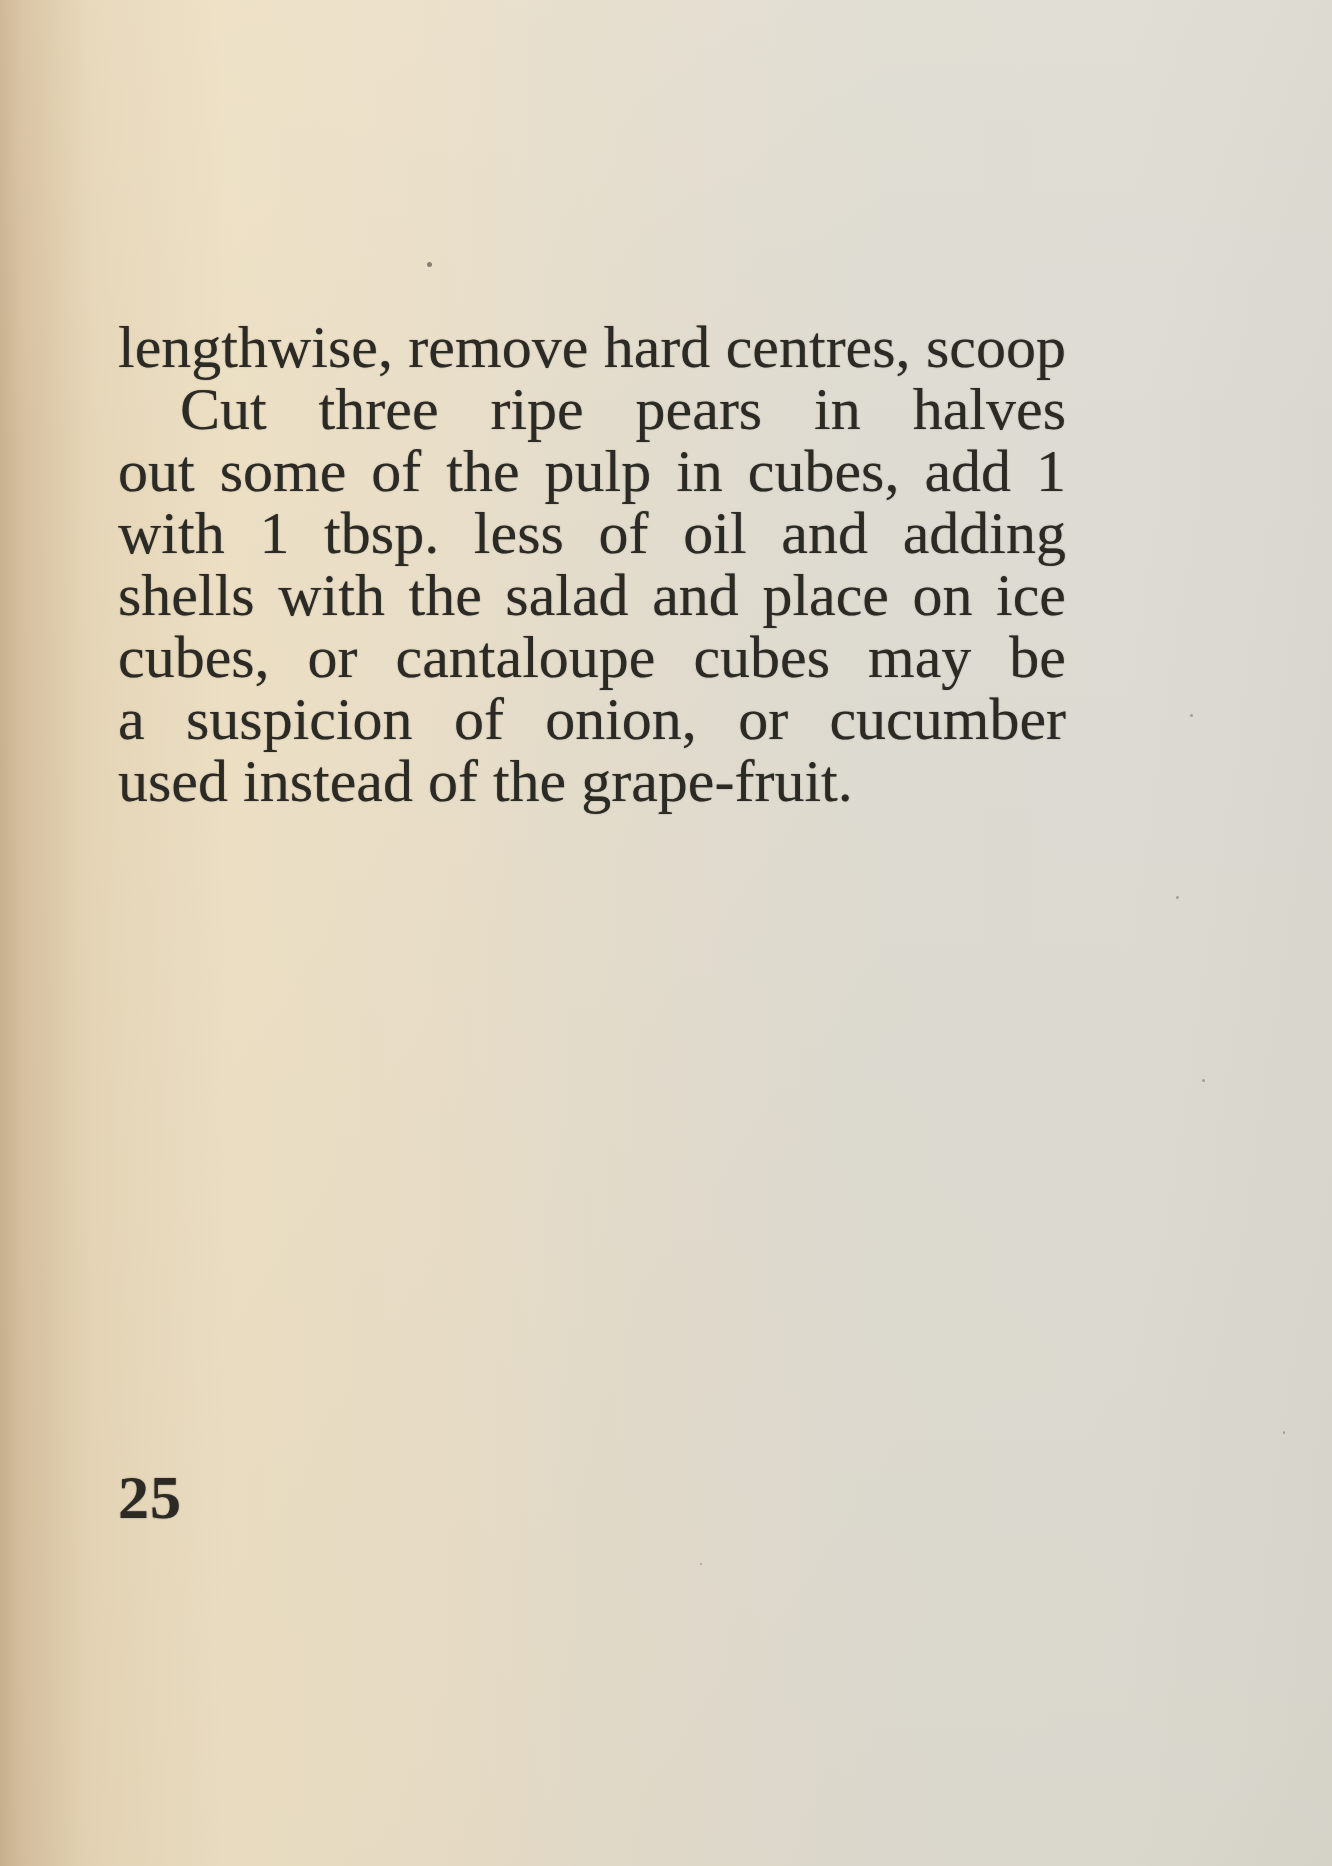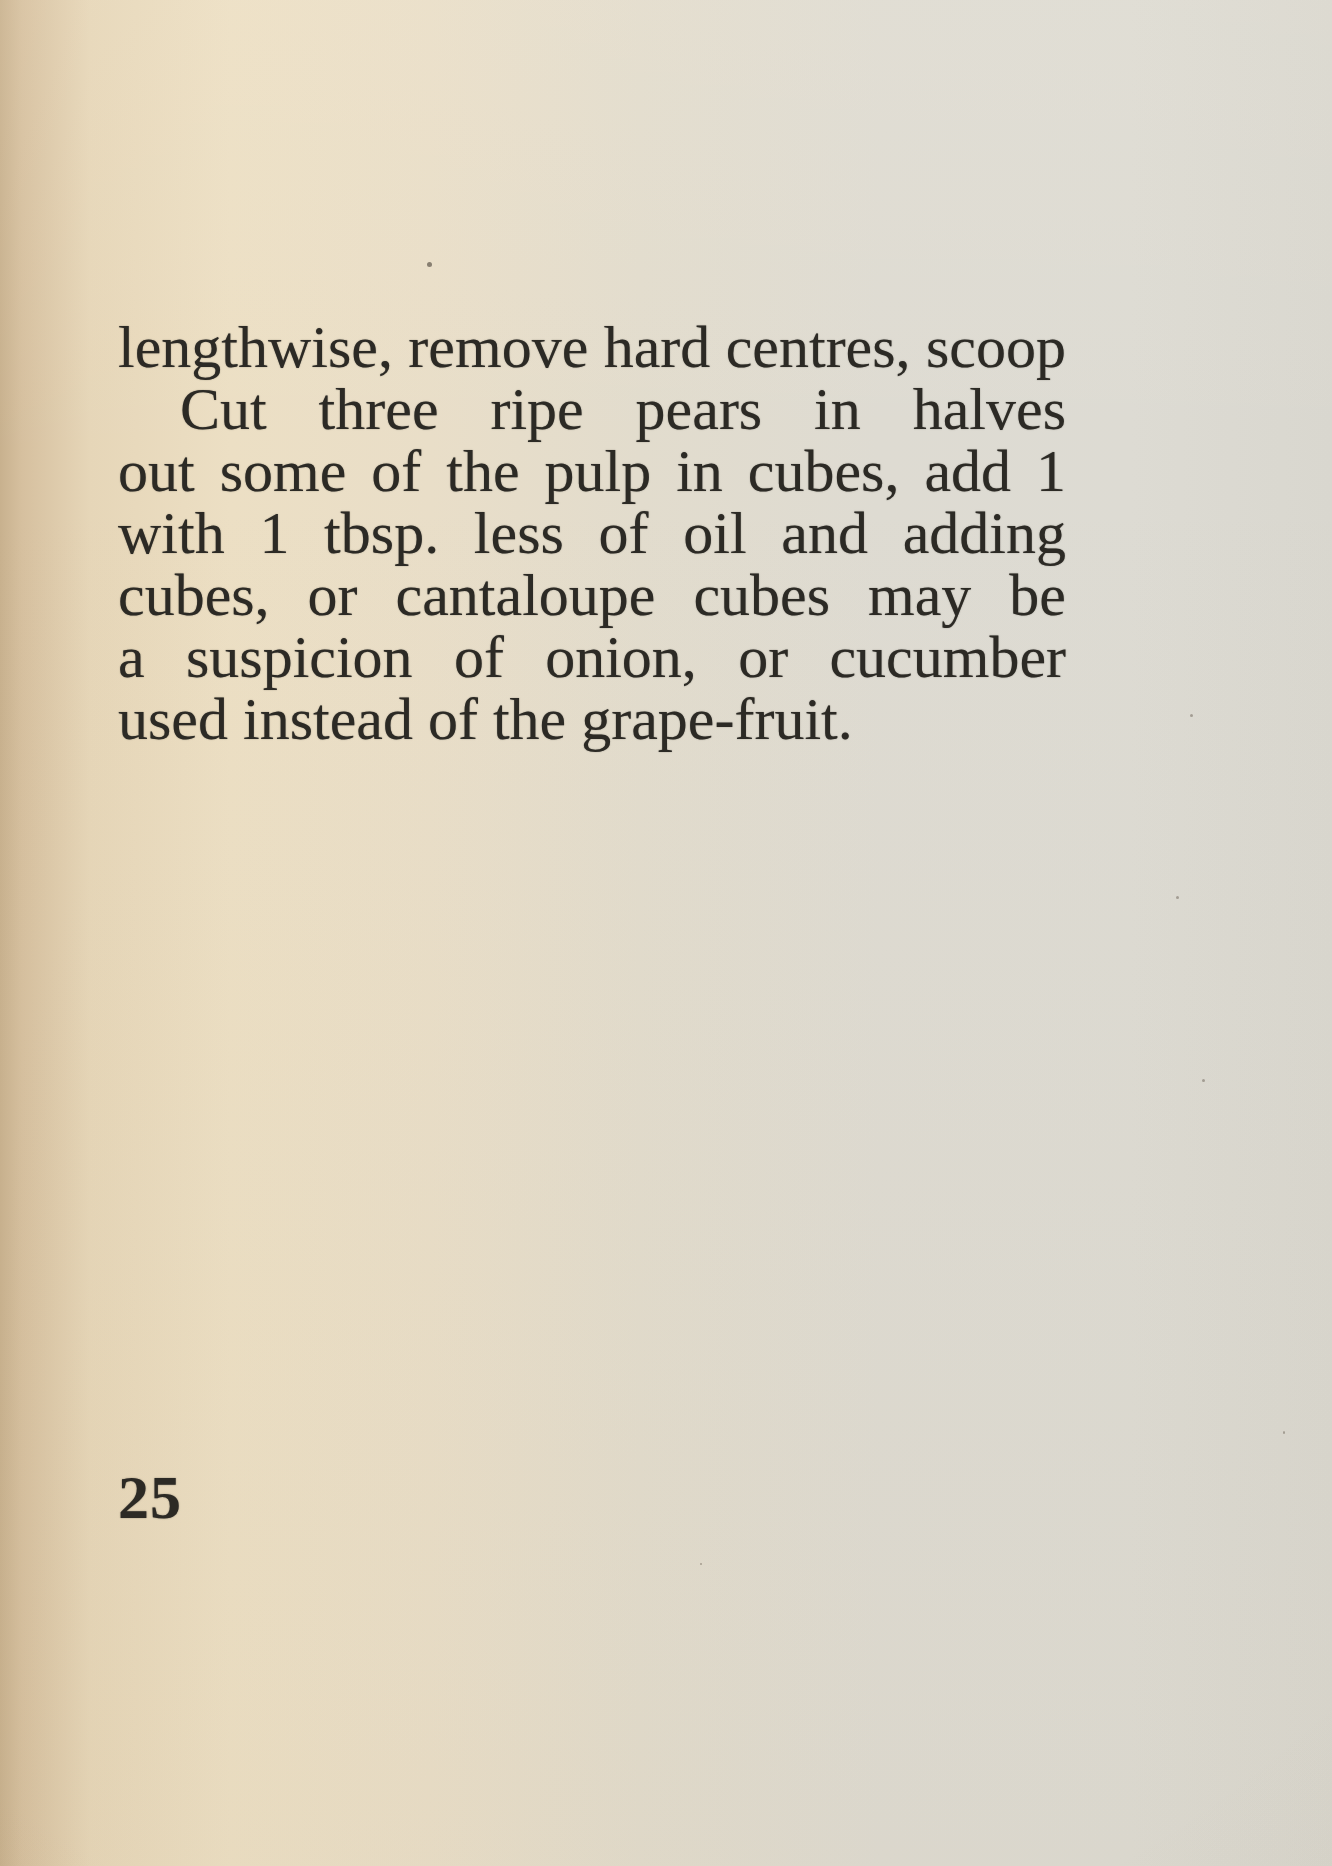--- a/index.html
+++ b/index.html
@@ -57,20 +57,21 @@
 <body>
 
 <div class="page">
 
 
   <div class="body-text">
     <div class="line">lengthwise, remove hard centres, scoop</div>
     <div class="line first">Cut three ripe pears in halves</div>
     <div class="line">out some of the pulp in cubes, add 1</div>
     <div class="line">with 1 tbsp. less of oil and adding</div>
+    <div class="line">shells with the salad and place on ice</div>
     <div class="line">cubes, or cantaloupe cubes may be</div>
     <div class="line">a suspicion of onion, or cucumber</div>
     <div class="line last">used instead of the grape-fruit.</div>
   </div>
 
   <div class="page-number">25</div>
 
   <div class="speck s1"></div>
   <div class="speck s2"></div>
   <div class="speck s3"></div>

